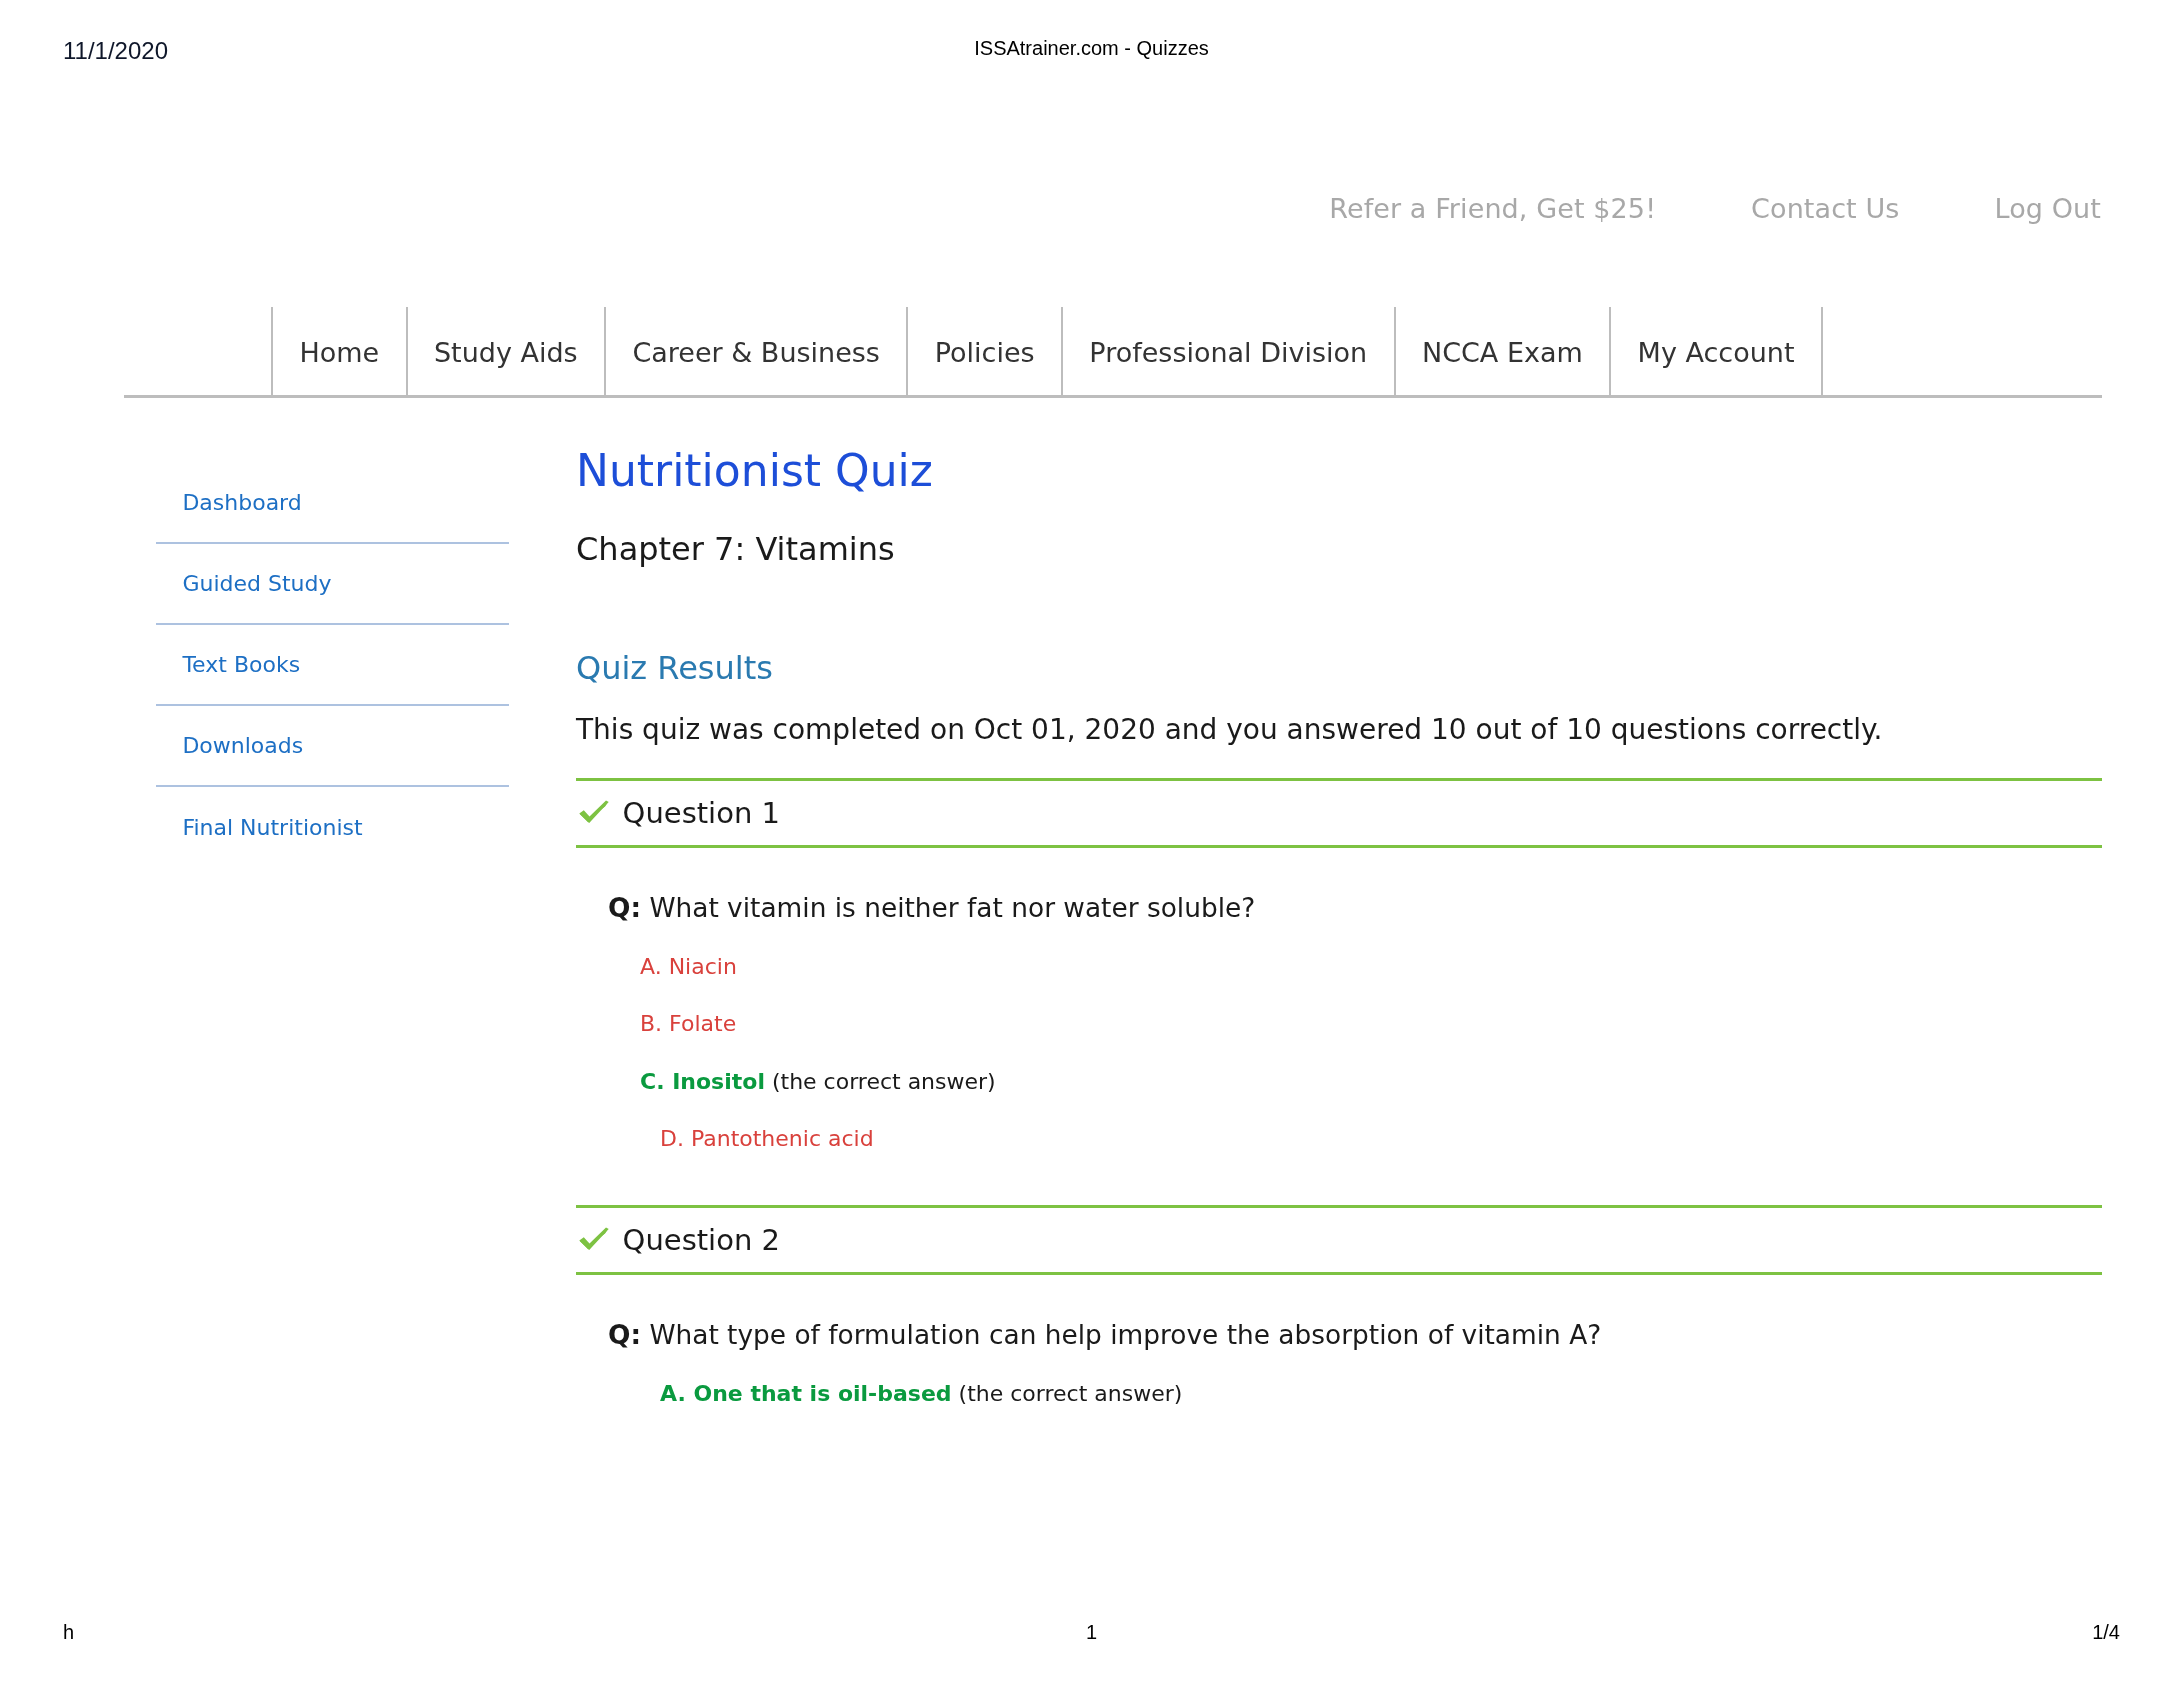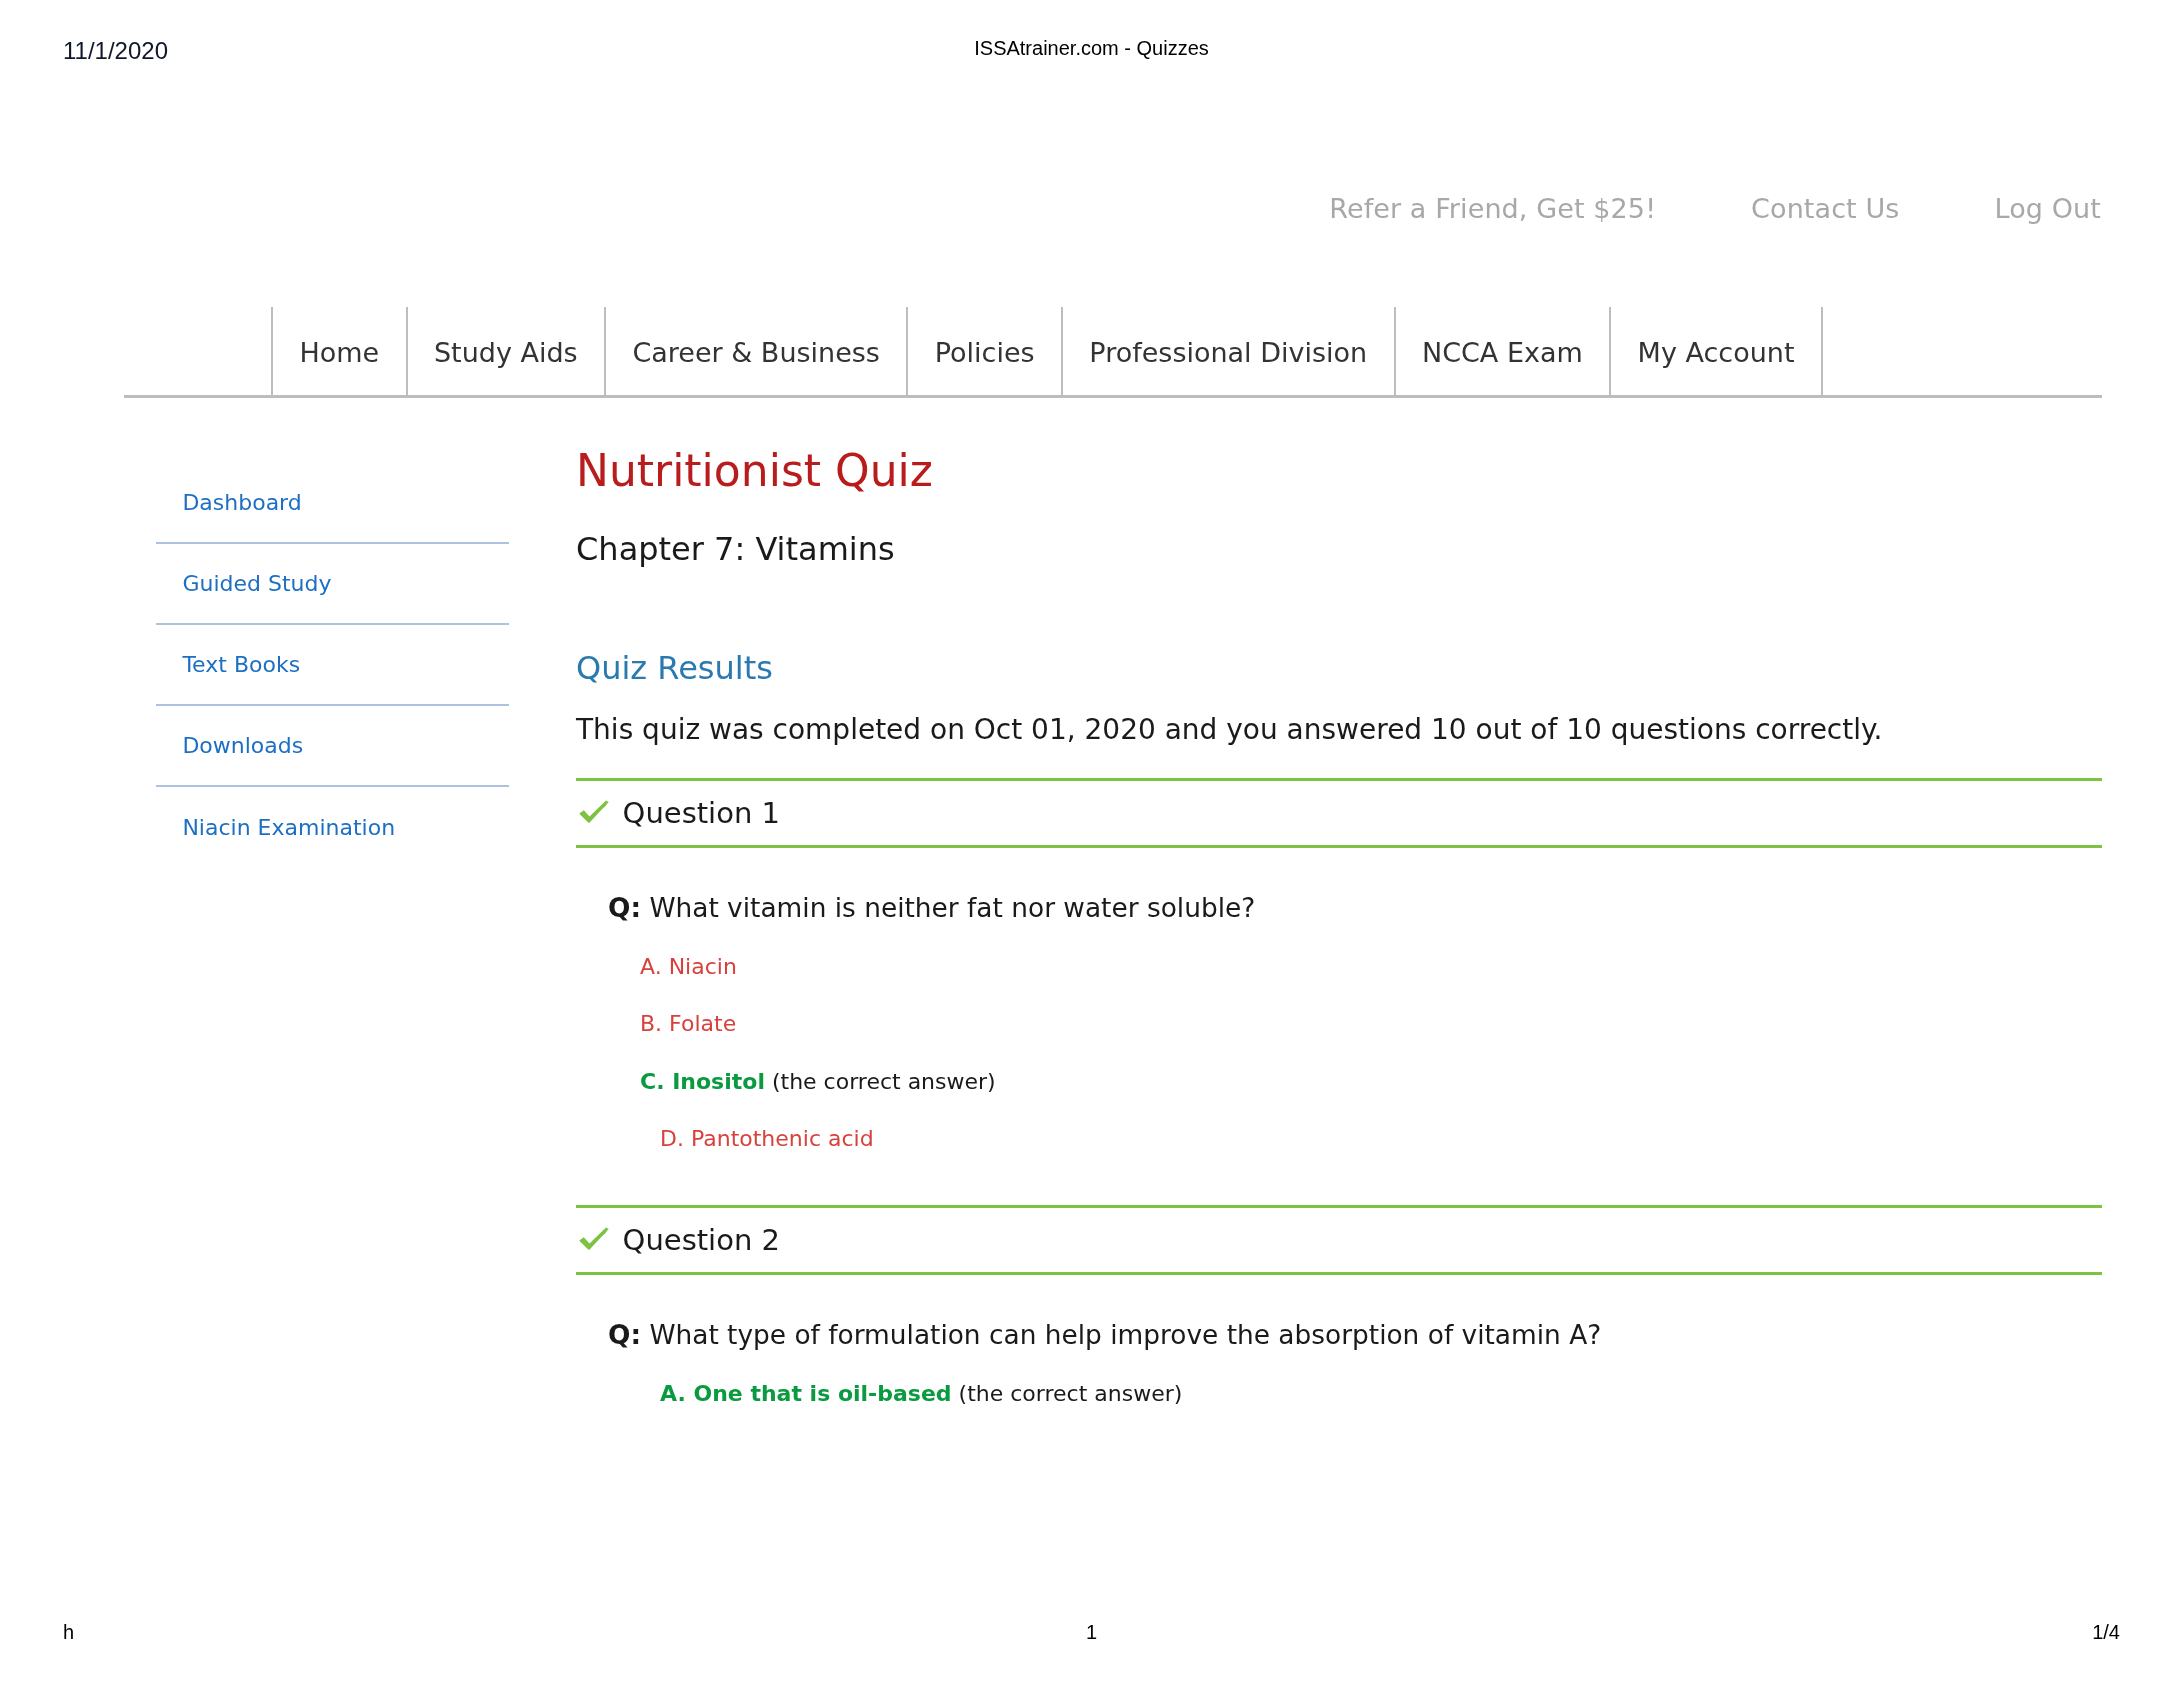--- a/index.html
+++ b/index.html
@@ -150,21 +150,21 @@
   
   .content {
     position: absolute;
     left: 576px;
     top: 449px;
     width: 1526px;
   }
   .page-title {
     font-family: "DejaVu Sans", sans-serif;
     font-size: 44px;
-    color: #b91c1c;
+    color: #1d4ed8;
     line-height: 1;
     margin: 0;
     font-weight: normal;
   }
   .page-subtitle {
     font-family: "DejaVu Sans", sans-serif;
     font-size: 32px;
     color: #1a1a1a;
     line-height: 1;
     margin: 40px 0 0 0;
@@ -305,21 +305,21 @@
   <div class="side-item">
     <span class="side-label">Guided Study</span>
   </div>
   <div class="side-item">
     <span class="side-label">Text Books</span>
   </div>
   <div class="side-item">
     <span class="side-label">Downloads</span>
   </div>
   <div class="side-item">
-    <span class="side-label">Niacin Examination</span>
+    <span class="side-label">Final Nutritionist</span>
   </div>
 </div>
 
 <div class="content">
 
   <h1 class="page-title">Nutritionist Quiz</h1>
   <h2 class="page-subtitle">Chapter 7: Vitamins</h2>
 
   <h3 class="results-heading">Quiz Results</h3>
   <p class="results-text">This quiz was completed on Oct 01, 2020 and you answered 10 out of 10 questions correctly.</p>

